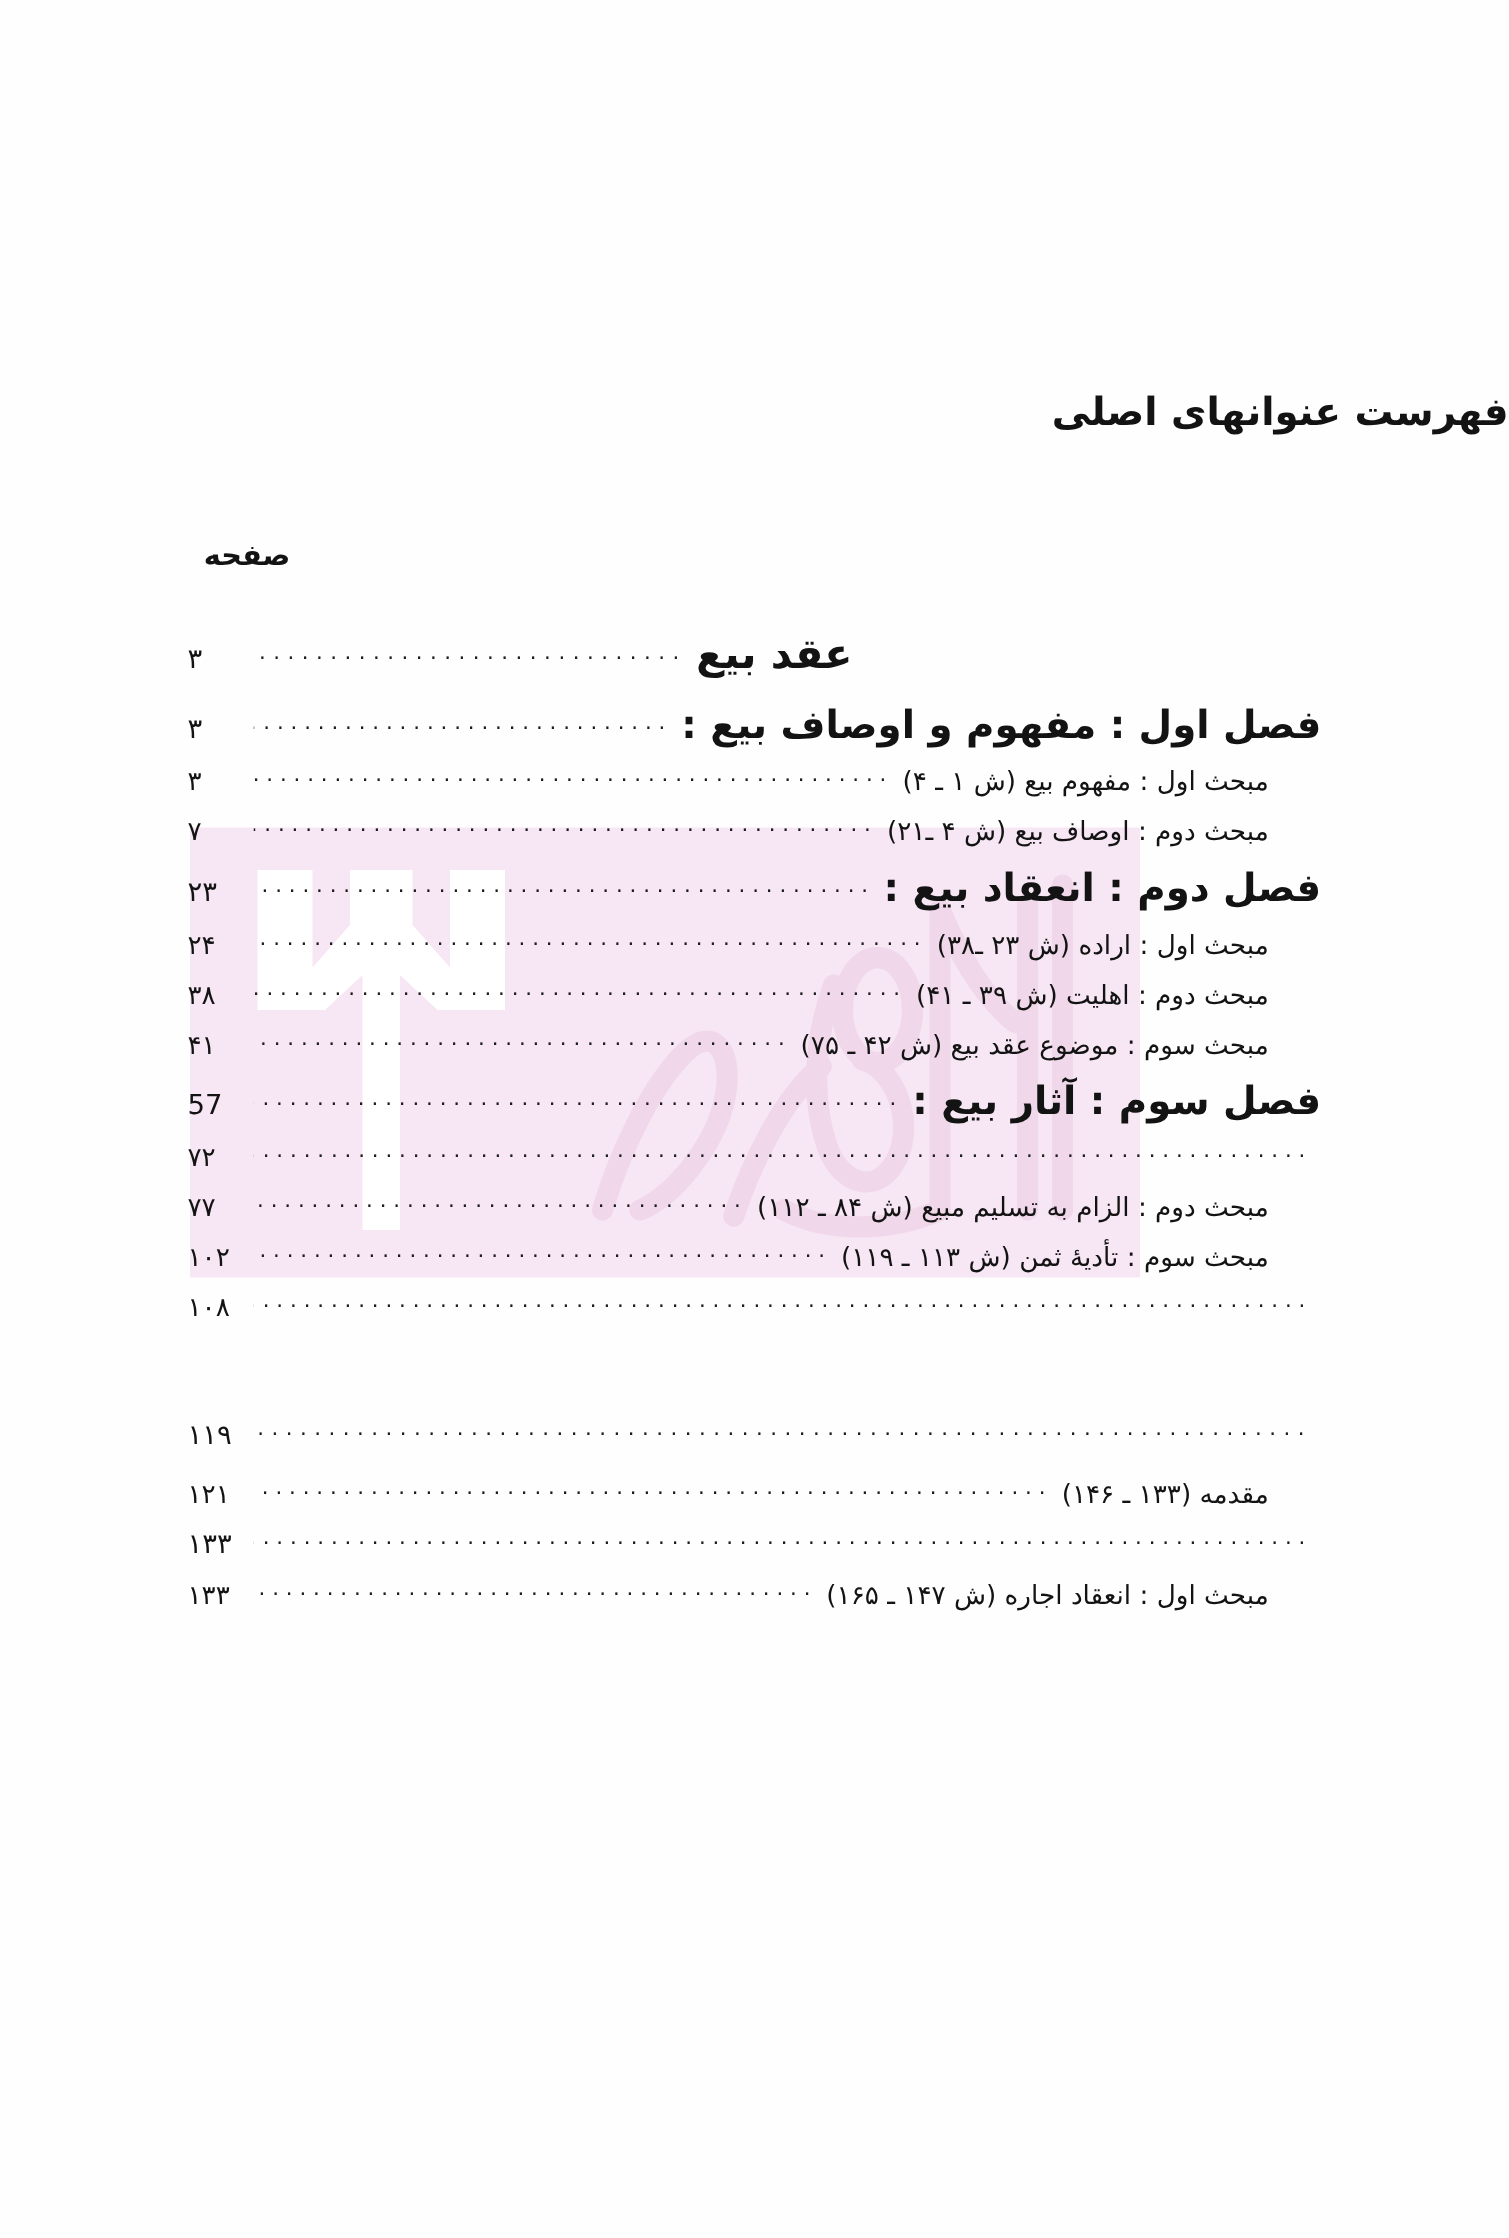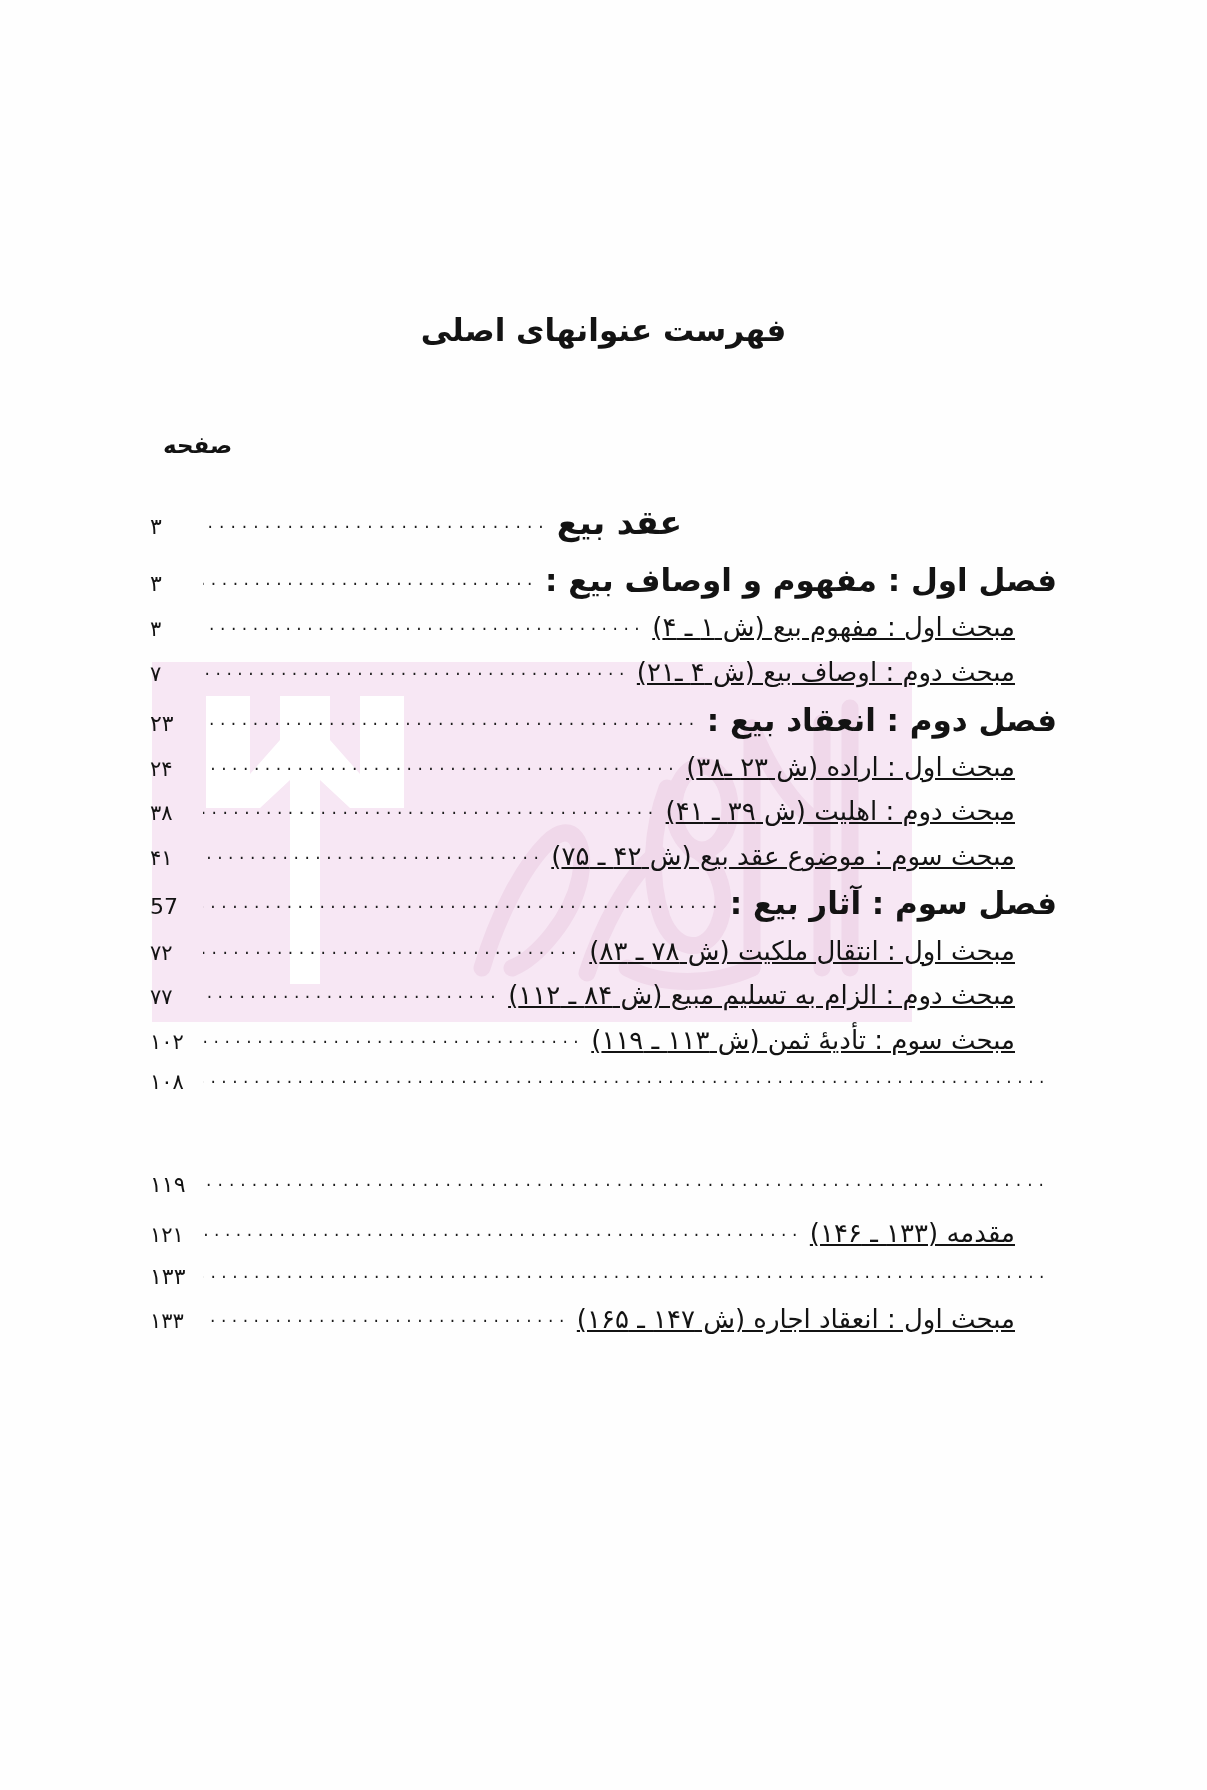--- a/index.html
+++ b/index.html
@@ -50,21 +50,20 @@
     width: 450px;
     height: 350px;
   }
 
   
   #doc-title {
     position: absolute;
     top: 312px;
     left: 0;
     right: 0;
-    text-align: center;
     font-size: 31px;
     font-weight: bold;
     letter-spacing: 0.5px;
     z-index: 3;
   }
 
   
   #page-col-header {
     position: absolute;
     top: 432px;
@@ -152,24 +151,23 @@
   }
   .lvl-chapter .toc-page {
     font-size: 22px;
   }
 
   
   .lvl-section {
     margin-bottom: 16px;
   }
   .lvl-section .toc-label {
-    font-size: 26px;
+    font-size: 21px;
     font-weight: normal;
     padding-right: 42px;
-    text-decoration: underline;
   }
   .lvl-section .toc-page {
     font-size: 21px;
   }
 
   .group-gap { height: 62px; }
 
   .num { font-variant-numeric: normal; }
 </style>
 </head>
@@ -247,21 +245,20 @@
         <span class="toc-label">مبحث سوم : موضوع عقد بیع (ش ۴۲ ـ ۷۵)</span>
         <span class="toc-leader"></span>
         <span class="toc-page num">۴۱</span>
       </div>
       <div class="toc-row lvl-chapter">
         <span class="toc-label">فصل سوم : آثار بیع :</span>
         <span class="toc-leader"></span>
         <span class="toc-page num">57</span>
       </div>
       <div class="toc-row lvl-section">
-        <span class="toc-label">مبحث اول : انتقال ملکیت (ش ۷۸ ـ ۸۳)</span>
         <span class="toc-leader"></span>
         <span class="toc-page num">۷۲</span>
       </div>
       <div class="toc-row lvl-section">
         <span class="toc-label">مبحث دوم : الزام به تسلیم مبیع (ش ۸۴ ـ ۱۱۲)</span>
         <span class="toc-leader"></span>
         <span class="toc-page num">۷۷</span>
       </div>
       <div class="toc-row lvl-section">
         <span class="toc-label">مبحث سوم : تأدیهٔ ثمن (ش ۱۱۳ ـ ۱۱۹)</span>

